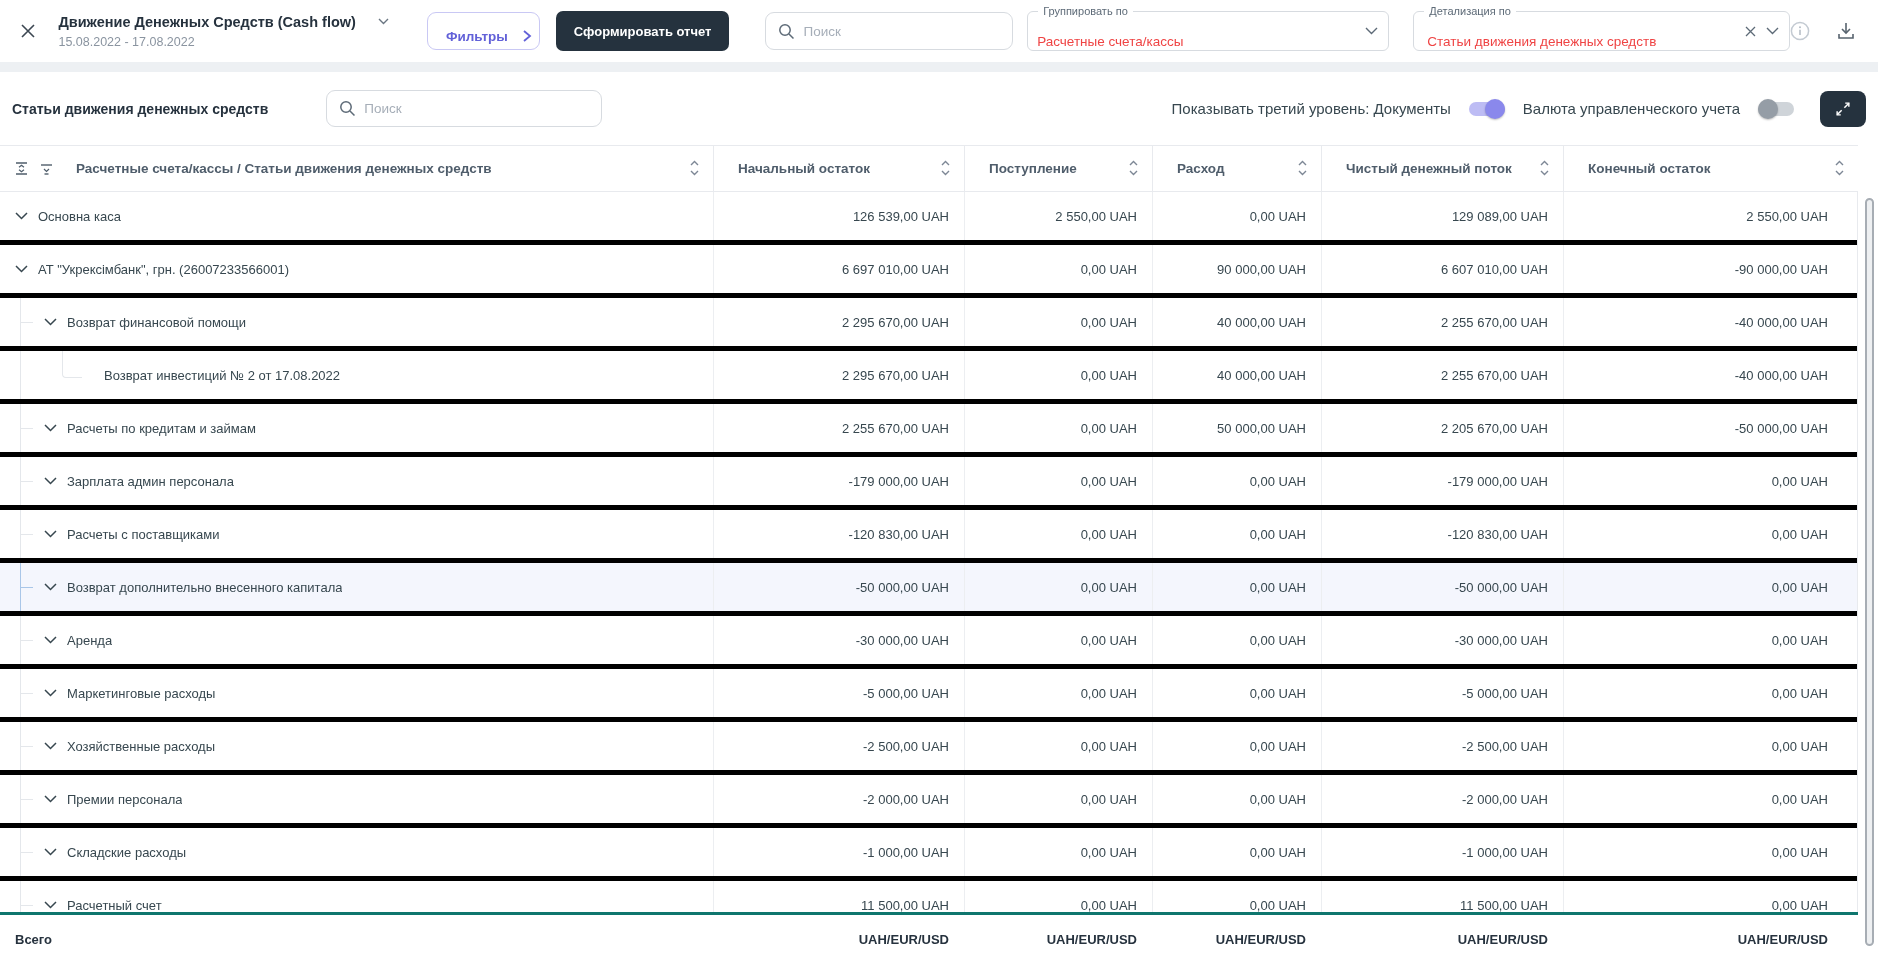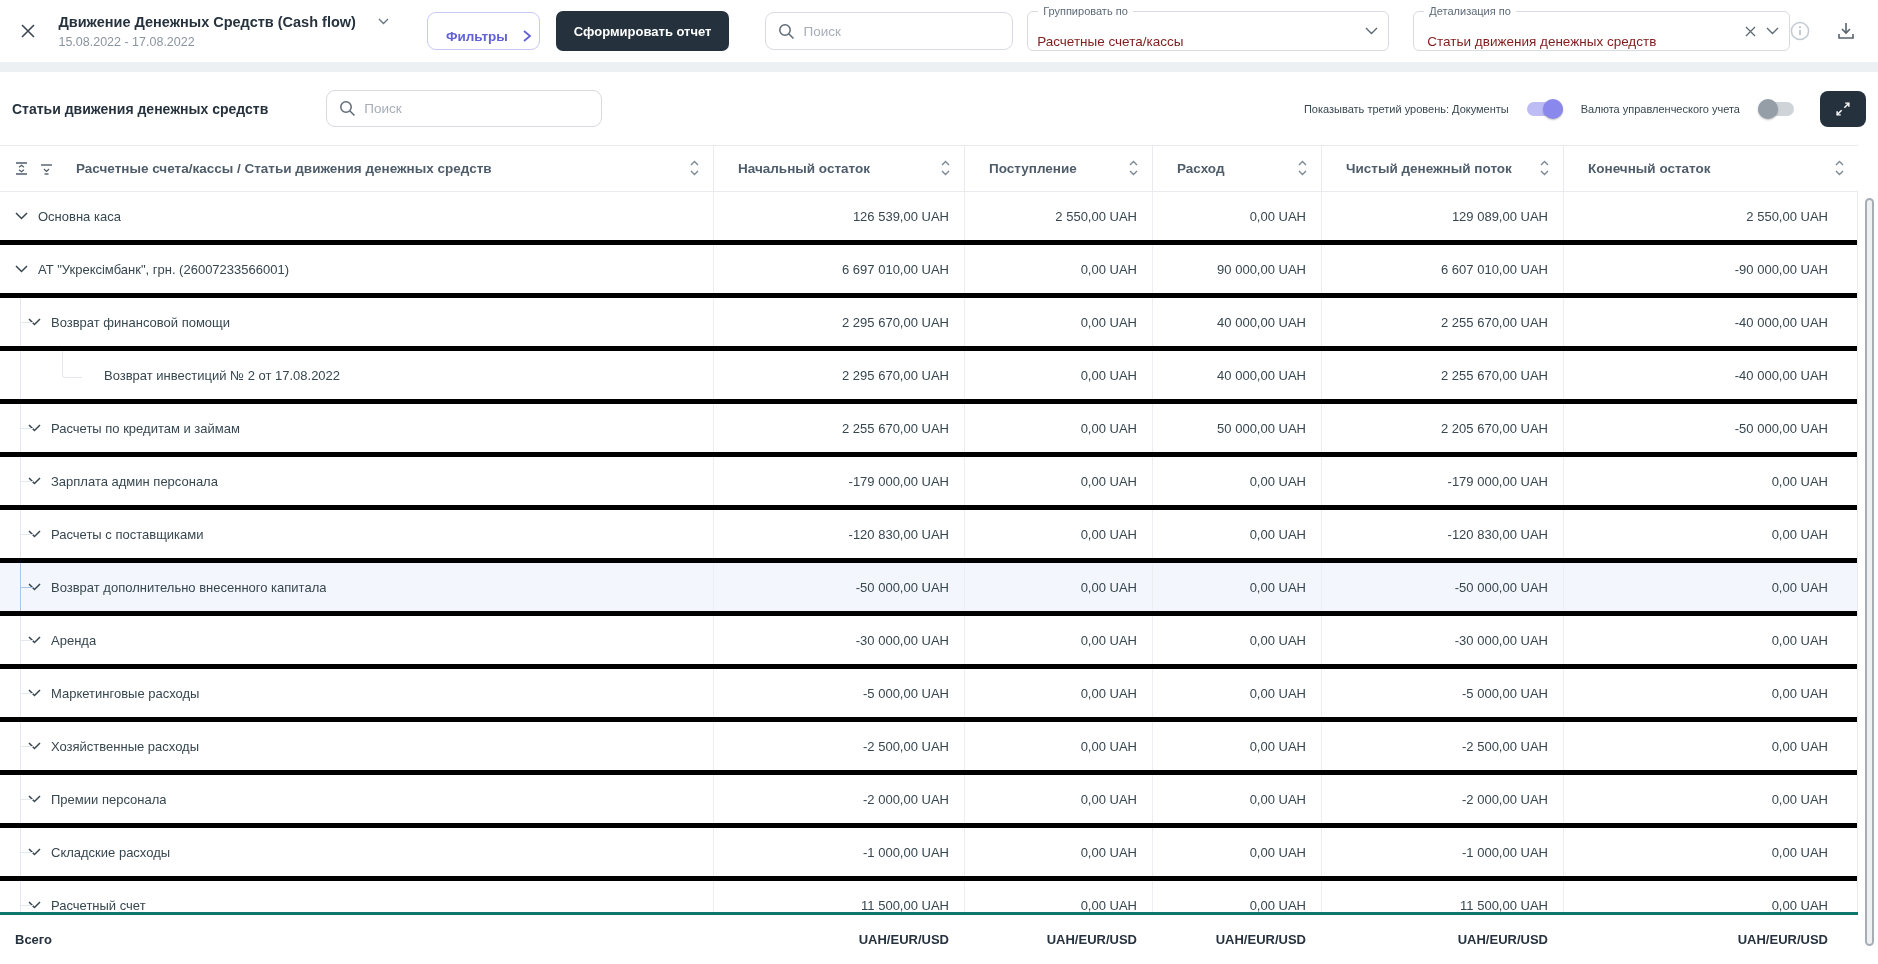--- a/index.html
+++ b/index.html
@@ -46,37 +46,37 @@
   .search-box input::placeholder { color:#a6aeb8; }
   .topbar-search { margin-left:36px; width:280px; }
   .select-field {
     position:relative; height:40px; border:1px solid #d7dbe0; border-radius:6px;
     background:#fff; display:flex; align-items:center; padding:0 10px 0 13px; cursor:pointer;
   }
   .select-field .flabel {
     position:absolute; top:-7px; left:10px; background:#fff; padding:0 5px;
     font-size:11px; color:#5d6a77; white-space:nowrap;
   }
-  .select-field .fvalue { font-size:13.5px; color:#7f1d1d; flex:1; white-space:nowrap; overflow:hidden;margin-top:21px; }
+  .select-field .fvalue { font-size:13.5px; color:#ef4444; flex:1; white-space:nowrap; overflow:hidden;margin-top:21px; }
   .group-select { margin-left:14px; width:412px;padding-left:9px; }
   .detail-select { margin-left:24px; width:428px; }
   .select-field .clear-x { margin-right:10px; }
   .top-icons { margin-left:auto; display:flex; align-items:center; gap:26px; padding-right:6px; }
 
   
   .content {
     position:absolute; top:72px; left:0; right:0; bottom:0; background:#fff;
   }
 
   
   .toolbar { height:73px; display:flex; align-items:center; padding:0 12px; }
   .section-title { font-size:14px; font-weight:bold; color:#26323e; white-space:nowrap; }
   .toolbar-search { margin-left:58px; width:276px; height:37px; }
   .toolbar-right { margin-left:auto; display:flex; align-items:center; gap:10px; }
-  .toggle-label { font-size:11px; color:#37474f; white-space:nowrap; }
+  .toggle-label { font-size:15px; color:#37474f; white-space:nowrap; }
   .switch { width:36px; height:20px; position:relative; cursor:pointer; margin:0 8px; flex:none; }
   .switch .track { position:absolute; left:0; right:0; top:3px; height:14px; border-radius:8px; background:#cfd4d9; }
   .switch .knob { position:absolute; top:0; left:0; width:20px; height:20px; border-radius:50%; background:#959da6; box-shadow:0 1px 2px rgba(0,0,0,.25); }
   .switch.on .track { background: var(--accent-light, #bdbcf4); }
   .switch.on .knob { left:16px; background: var(--accent-knob, #8a88ec); }
   .fullscreen-btn {
     width:46px; height:36px; border-radius:8px; background: var(--dark-btn, #25323e);
     border:none; cursor:pointer; display:flex; align-items:center; justify-content:center; margin-left:8px;
   }
 
@@ -101,21 +101,21 @@
   .trow.highlight { background: var(--row-highlight, #f4f6fd); }
   .cell { display:flex; align-items:center; min-width:0; }
   .cell + .cell { border-left:1px solid #eceef1; }
   .cell.num { justify-content:flex-end; padding-right:15px; font-size:13px; color:#37474f; white-space:nowrap; }
   .cell.num:last-child { padding-right:30px; }
   .cell.tree { position:relative; font-size:13px; color:#37474f; }
   .rlabel { white-space:nowrap; overflow:hidden; }
   .chev { flex:none; display:flex; margin-right:10px; cursor:pointer; }
 
   .trow.lvl1 .tree { padding-left:15px; }
-  .trow.lvl2 .tree { padding-left:28px; }
+  .trow.lvl2 .tree { padding-left:44px; }
   .trow.lvl3 .tree { padding-left:104px; }
   
   .trow.lvl2 .tree::before, .trow.lvl3 .tree::before {
     content:""; position:absolute; left:20px; top:0; bottom:0; width:1px; background:#e4e7eb;
   }
   .trow.lvl2 .tree::after {
     content:""; position:absolute; left:20px; top:50%; width:13px; height:1px; background:#e4e7eb;
   }
   .trow.lvl3 .tree .elbow {
     position:absolute; left:62px; top:0; width:20px; height:27px;

